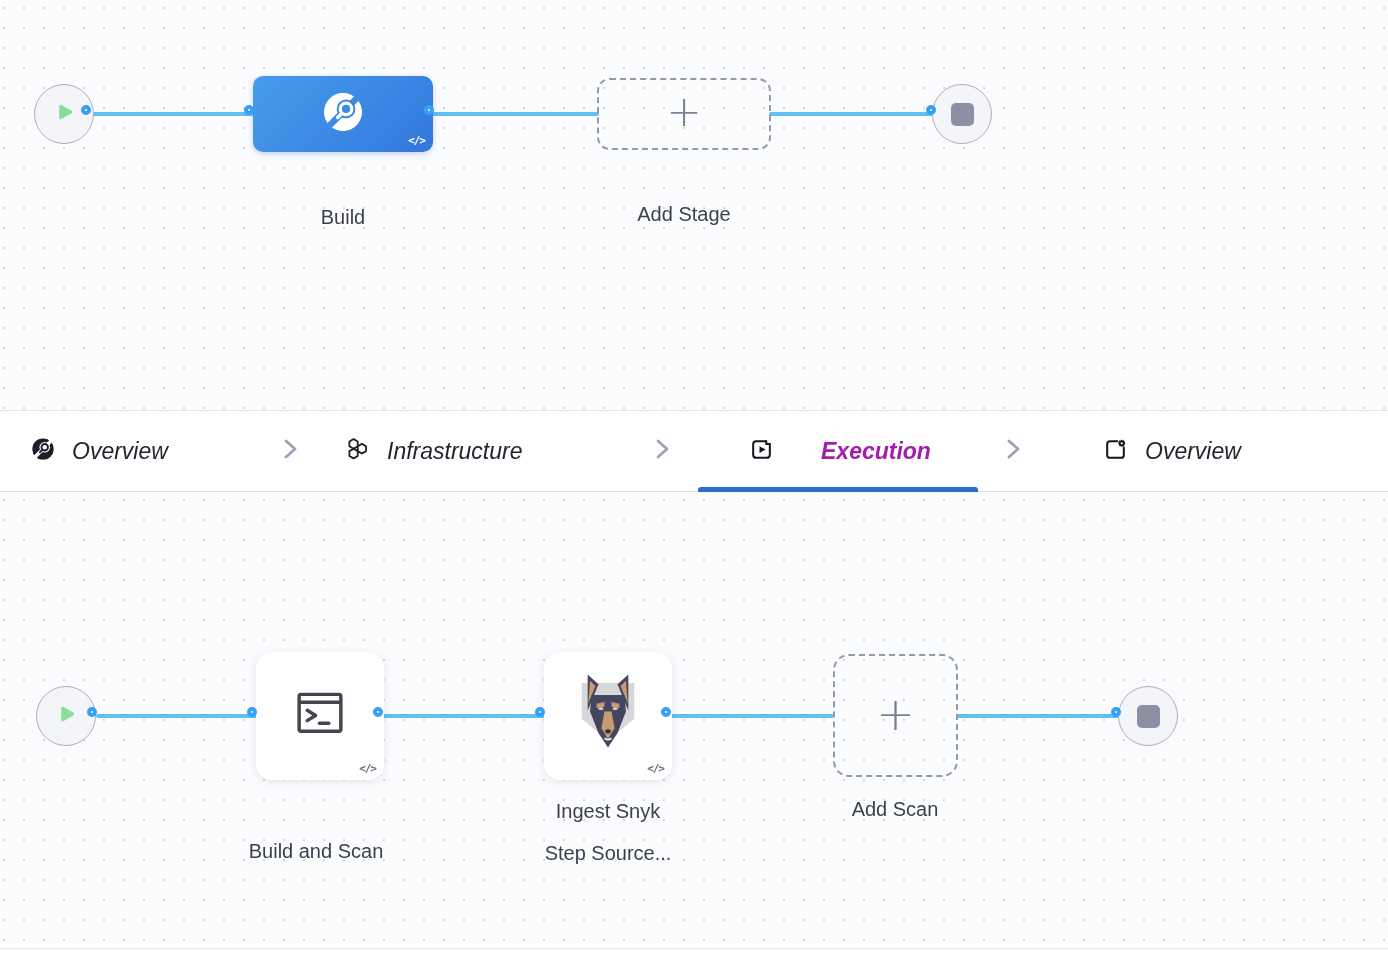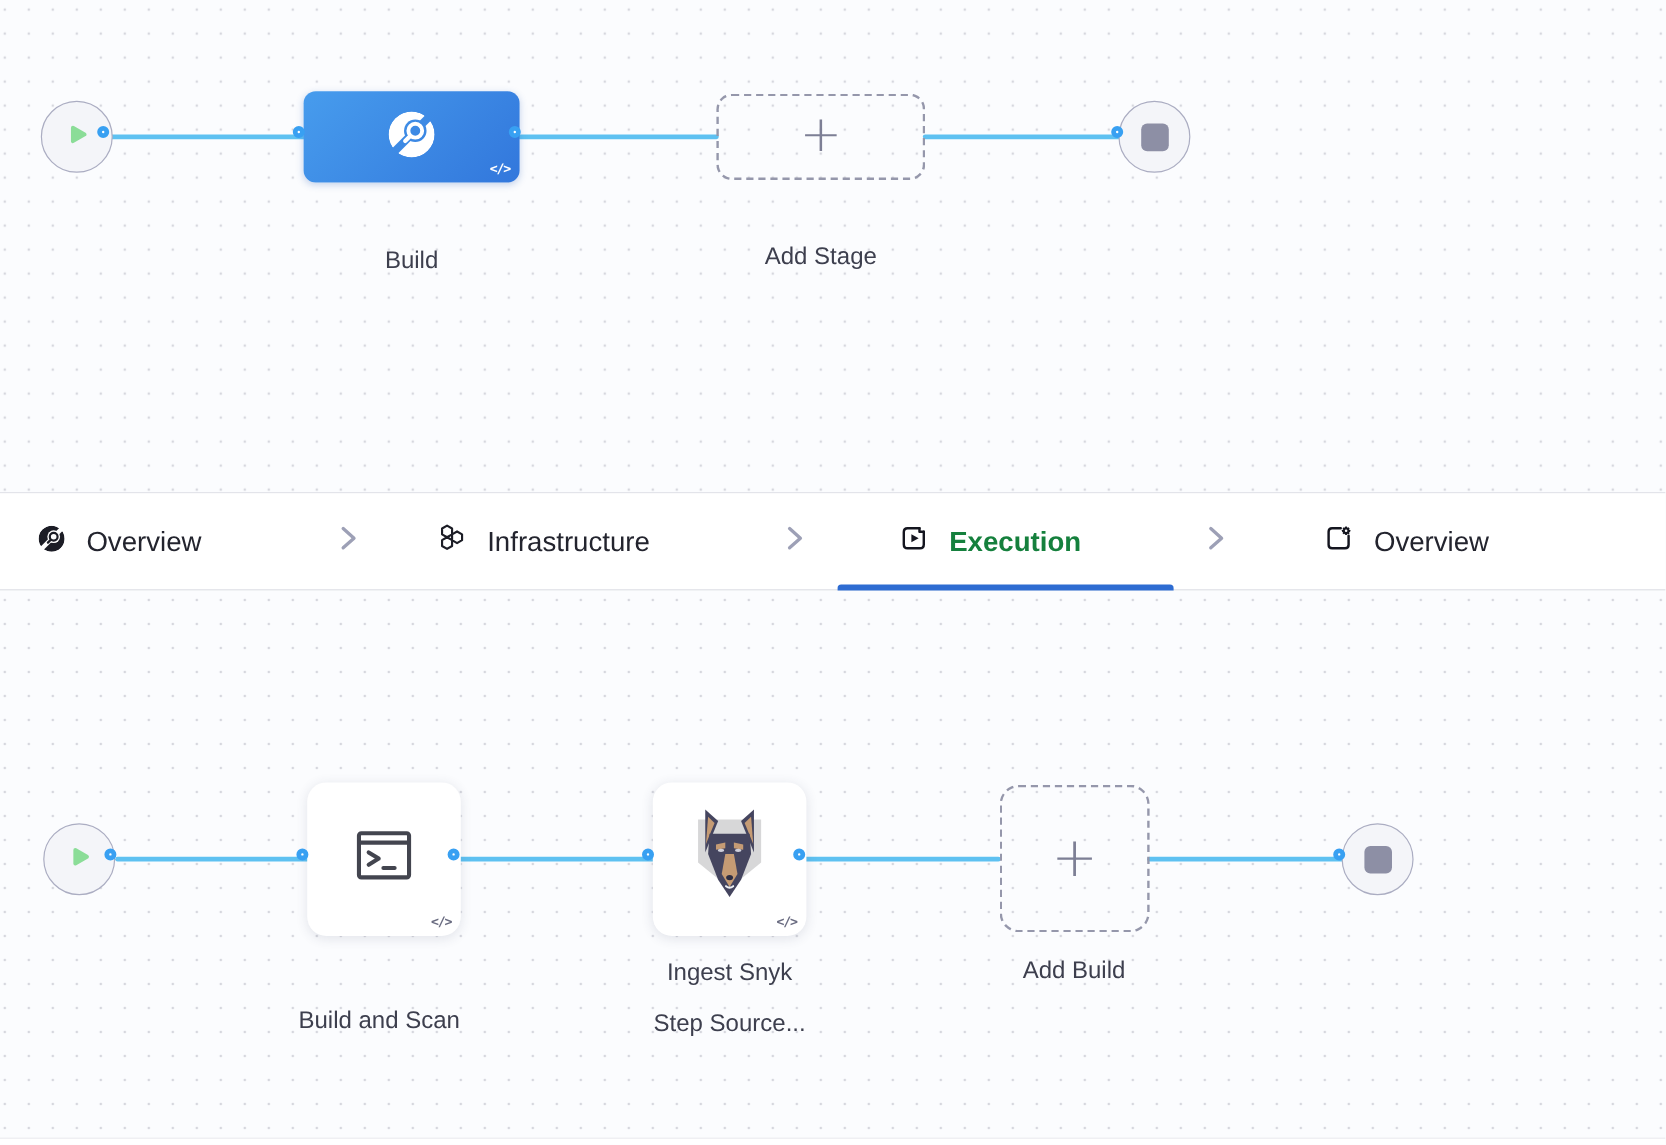--- a/index.html
+++ b/index.html
@@ -73,28 +73,29 @@
     font-size: 20px; color: #3d3f4e; z-index: 2; line-height: 42px;
   }
 
   
   #tab-bar {
     position: absolute; top: 410px; left: 0; width: 100%; height: 82px;
     background: #ffffff;
     border-top: 1px solid #e3e4ea;
     border-bottom: 1px solid #dfe0e7;
     z-index: 10;
+    font-style: italic;
   }
   .tab {
     position: absolute; top: 0; height: 100%;
     display: flex; align-items: center; gap: 16px;
     cursor: pointer;
   }
   .tab-label { font-size: 23px; color: #23242e; white-space: nowrap; }
-  .tab.active .tab-label { font-weight: 700; color: #15803d; }
+  .tab.active .tab-label { font-weight: 700; color: #a21caf; margin-left: 30px; }
   .tab-chevron { position: absolute; top: 50%; transform: translateY(-50%); z-index: 11; }
   #active-underline {
     position: absolute; bottom: -1px; left: 698px; width: 280px; height: 5px;
     background: #2e6cd2; border-radius: 3px 3px 0 0; z-index: 12;
   }
 </style>
 </head>
 <body>
 
 <div class="dot-canvas" id="canvas-top">
@@ -164,21 +165,21 @@
     </span>
     <span class="tab-label">Overview</span>
   </div>
 
   <span class="tab-chevron" style="left:278px;">
     <svg width="24" height="28" viewBox="0 0 24 28">
         <polyline points="8,6 17,14 8,22" fill="none" stroke="#9da0b6" stroke-width="2.8" stroke-linecap="round" stroke-linejoin="round"></polyline>
       </svg>
   </span>
 
-  <div class="tab" style="left:363px;justify-content:center;">
+  <div class="tab" style="left:344px;justify-content:center;">
     <span>
       <svg width="27" height="27" viewBox="0 0 24 24" fill="none" stroke="#1c1d26" stroke-width="1.6" stroke-linejoin="round">
         <polygon points="8.5,2.7 12.2,4.85 12.2,9.15 8.5,11.3 4.78,9.15 4.78,4.85"></polygon>
         <polygon points="15.9,7 19.6,9.15 19.6,13.45 15.9,15.6 12.2,13.45 12.2,9.15"></polygon>
         <polygon points="8.5,11.3 12.2,13.45 12.2,17.75 8.5,19.9 4.78,17.75 4.78,13.45"></polygon>
       </svg>
     </span>
     <span class="tab-label">Infrastructure</span>
   </div>
 
@@ -285,16 +286,16 @@
   <div class="node-circle" style="left:1118px; top:194px;">
     <span class="stop-square"></span>
   </div>
   <div class="connector" style="left:1111px; top:215px;"></div>
 
   <div class="graph-label" style="left:196px; top:298px; width:240px;margin-top:40px;">Build and Scan</div>
   <div class="graph-label" style="left:478px; top:298px; width:260px;">
     <div>Ingest Snyk</div>
     <div>Step Source...</div>
   </div>
-  <div class="graph-label" style="left:775px; top:296px; width:240px;">Add Build</div>
+  <div class="graph-label" style="left:775px; top:296px; width:240px;">Add Scan</div>
 </div>
 
 <div id="bottom-strip"></div>
 
 </body></html>

